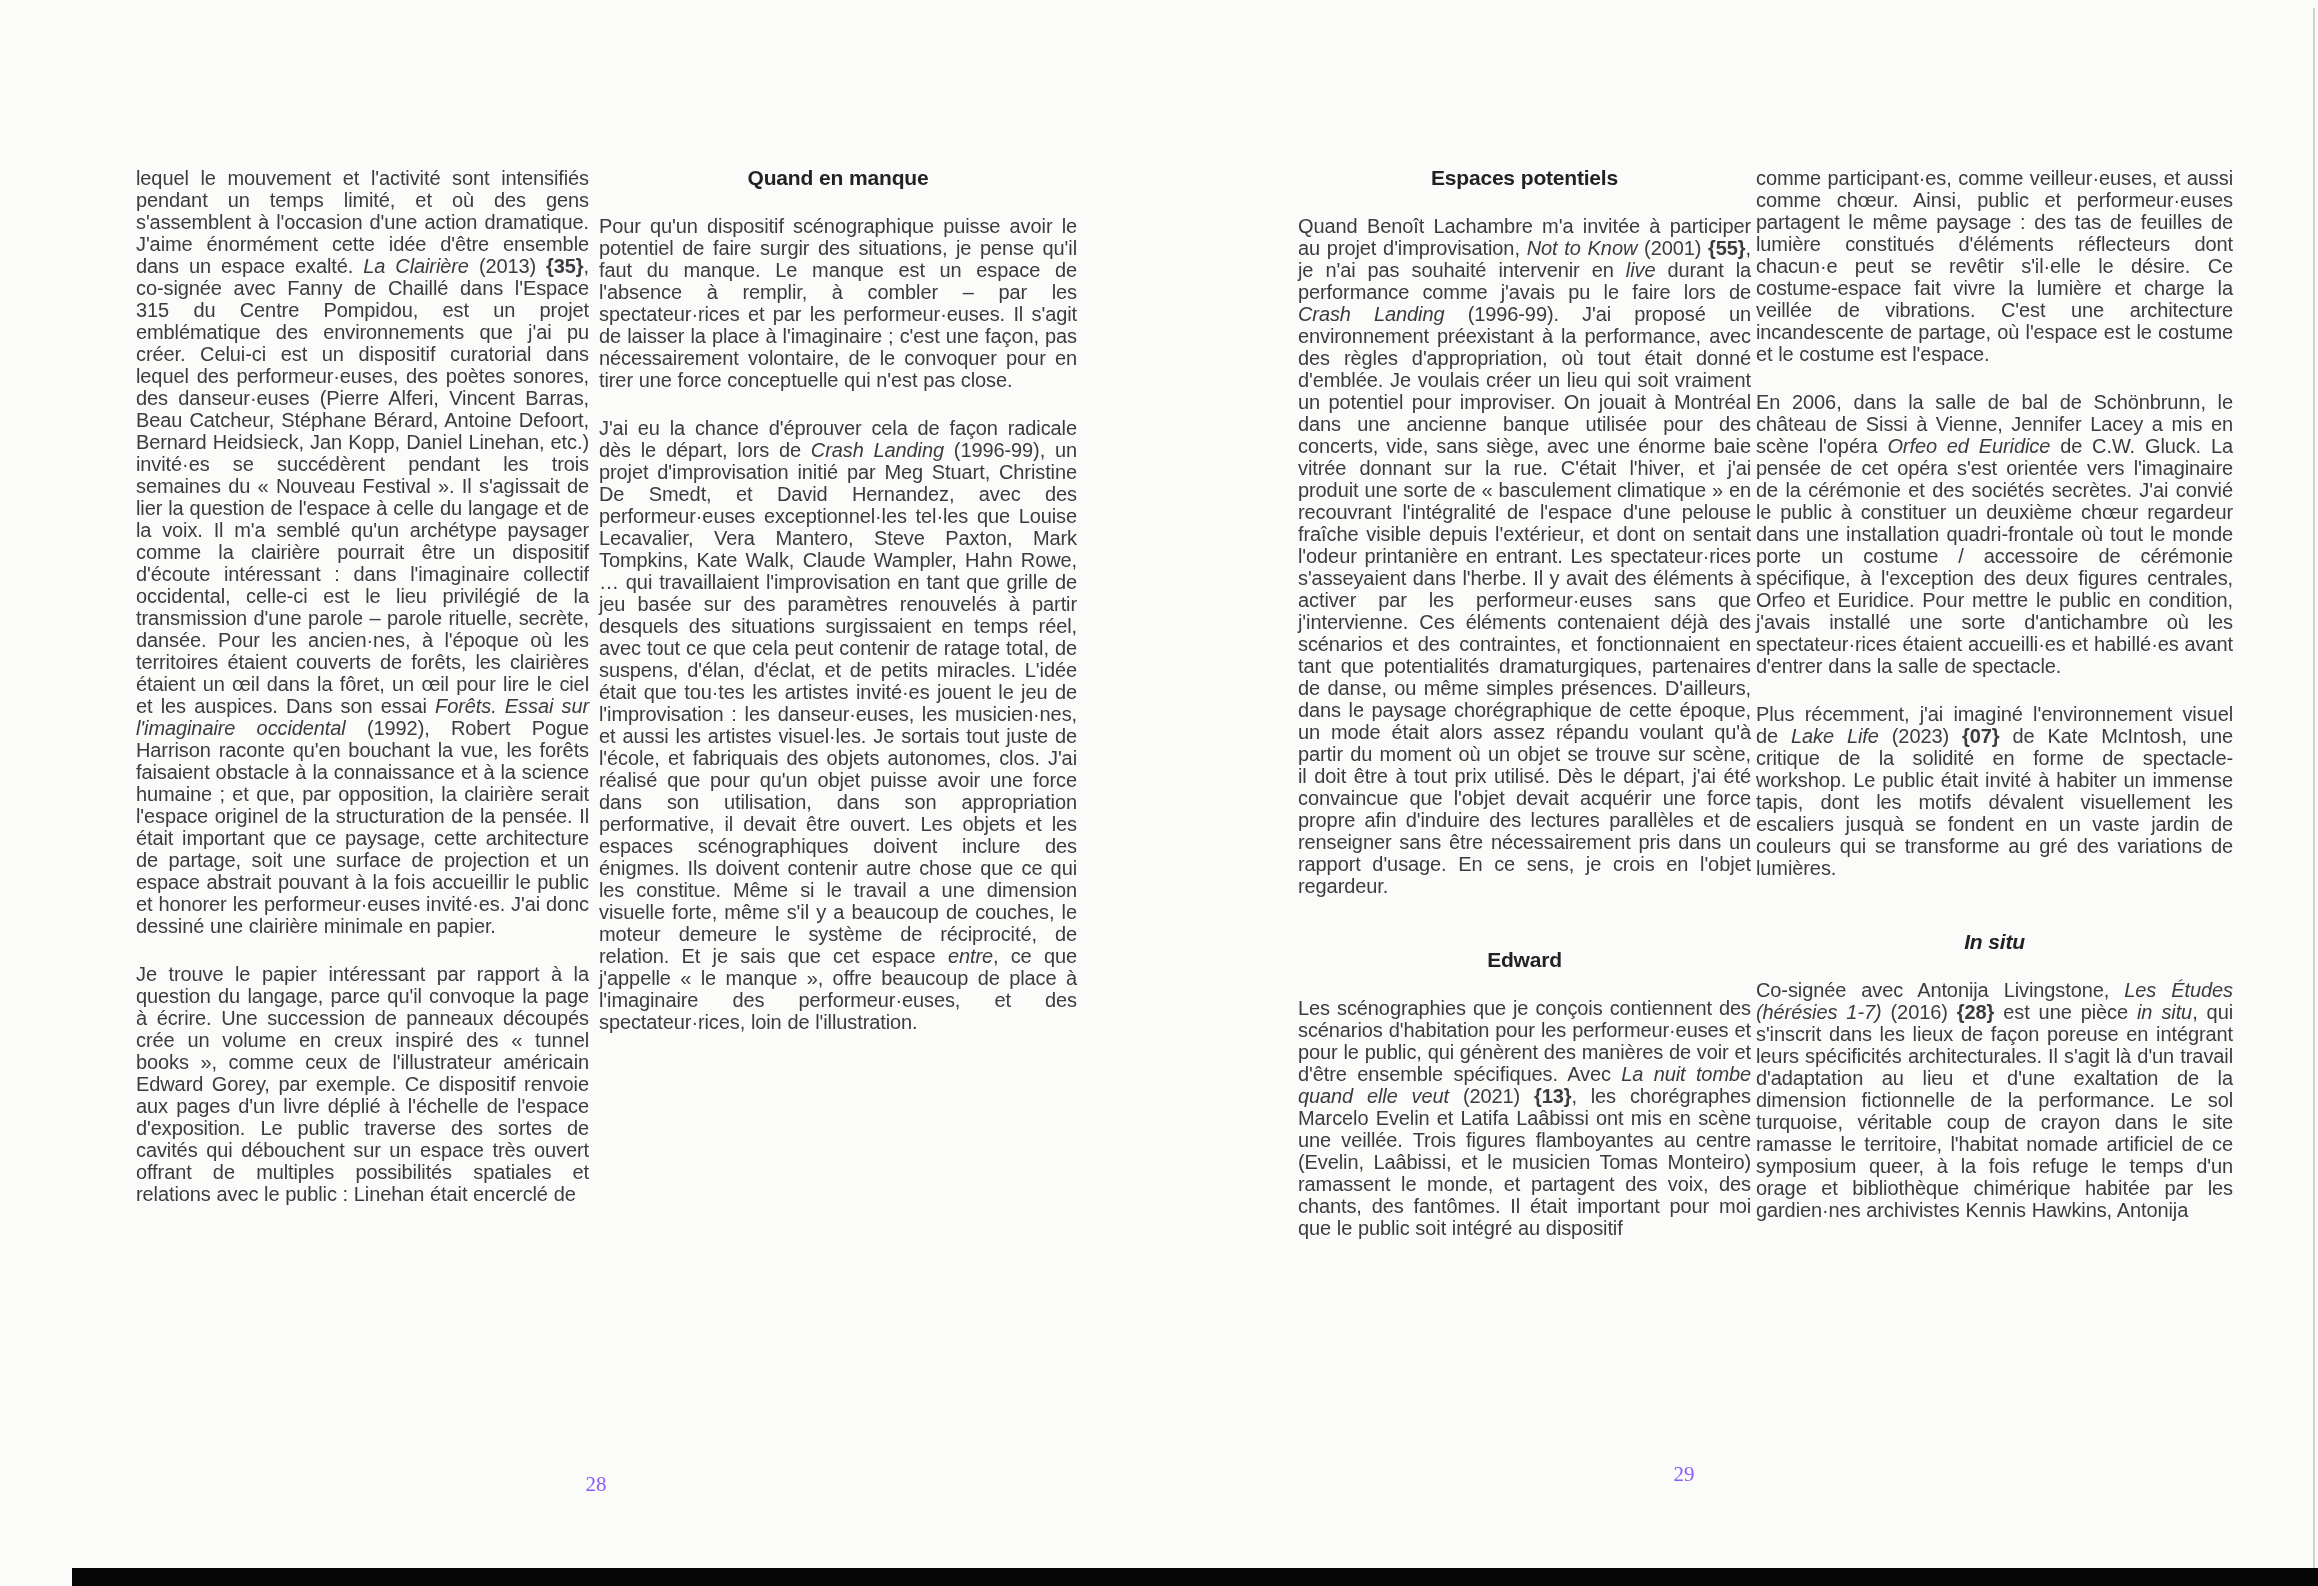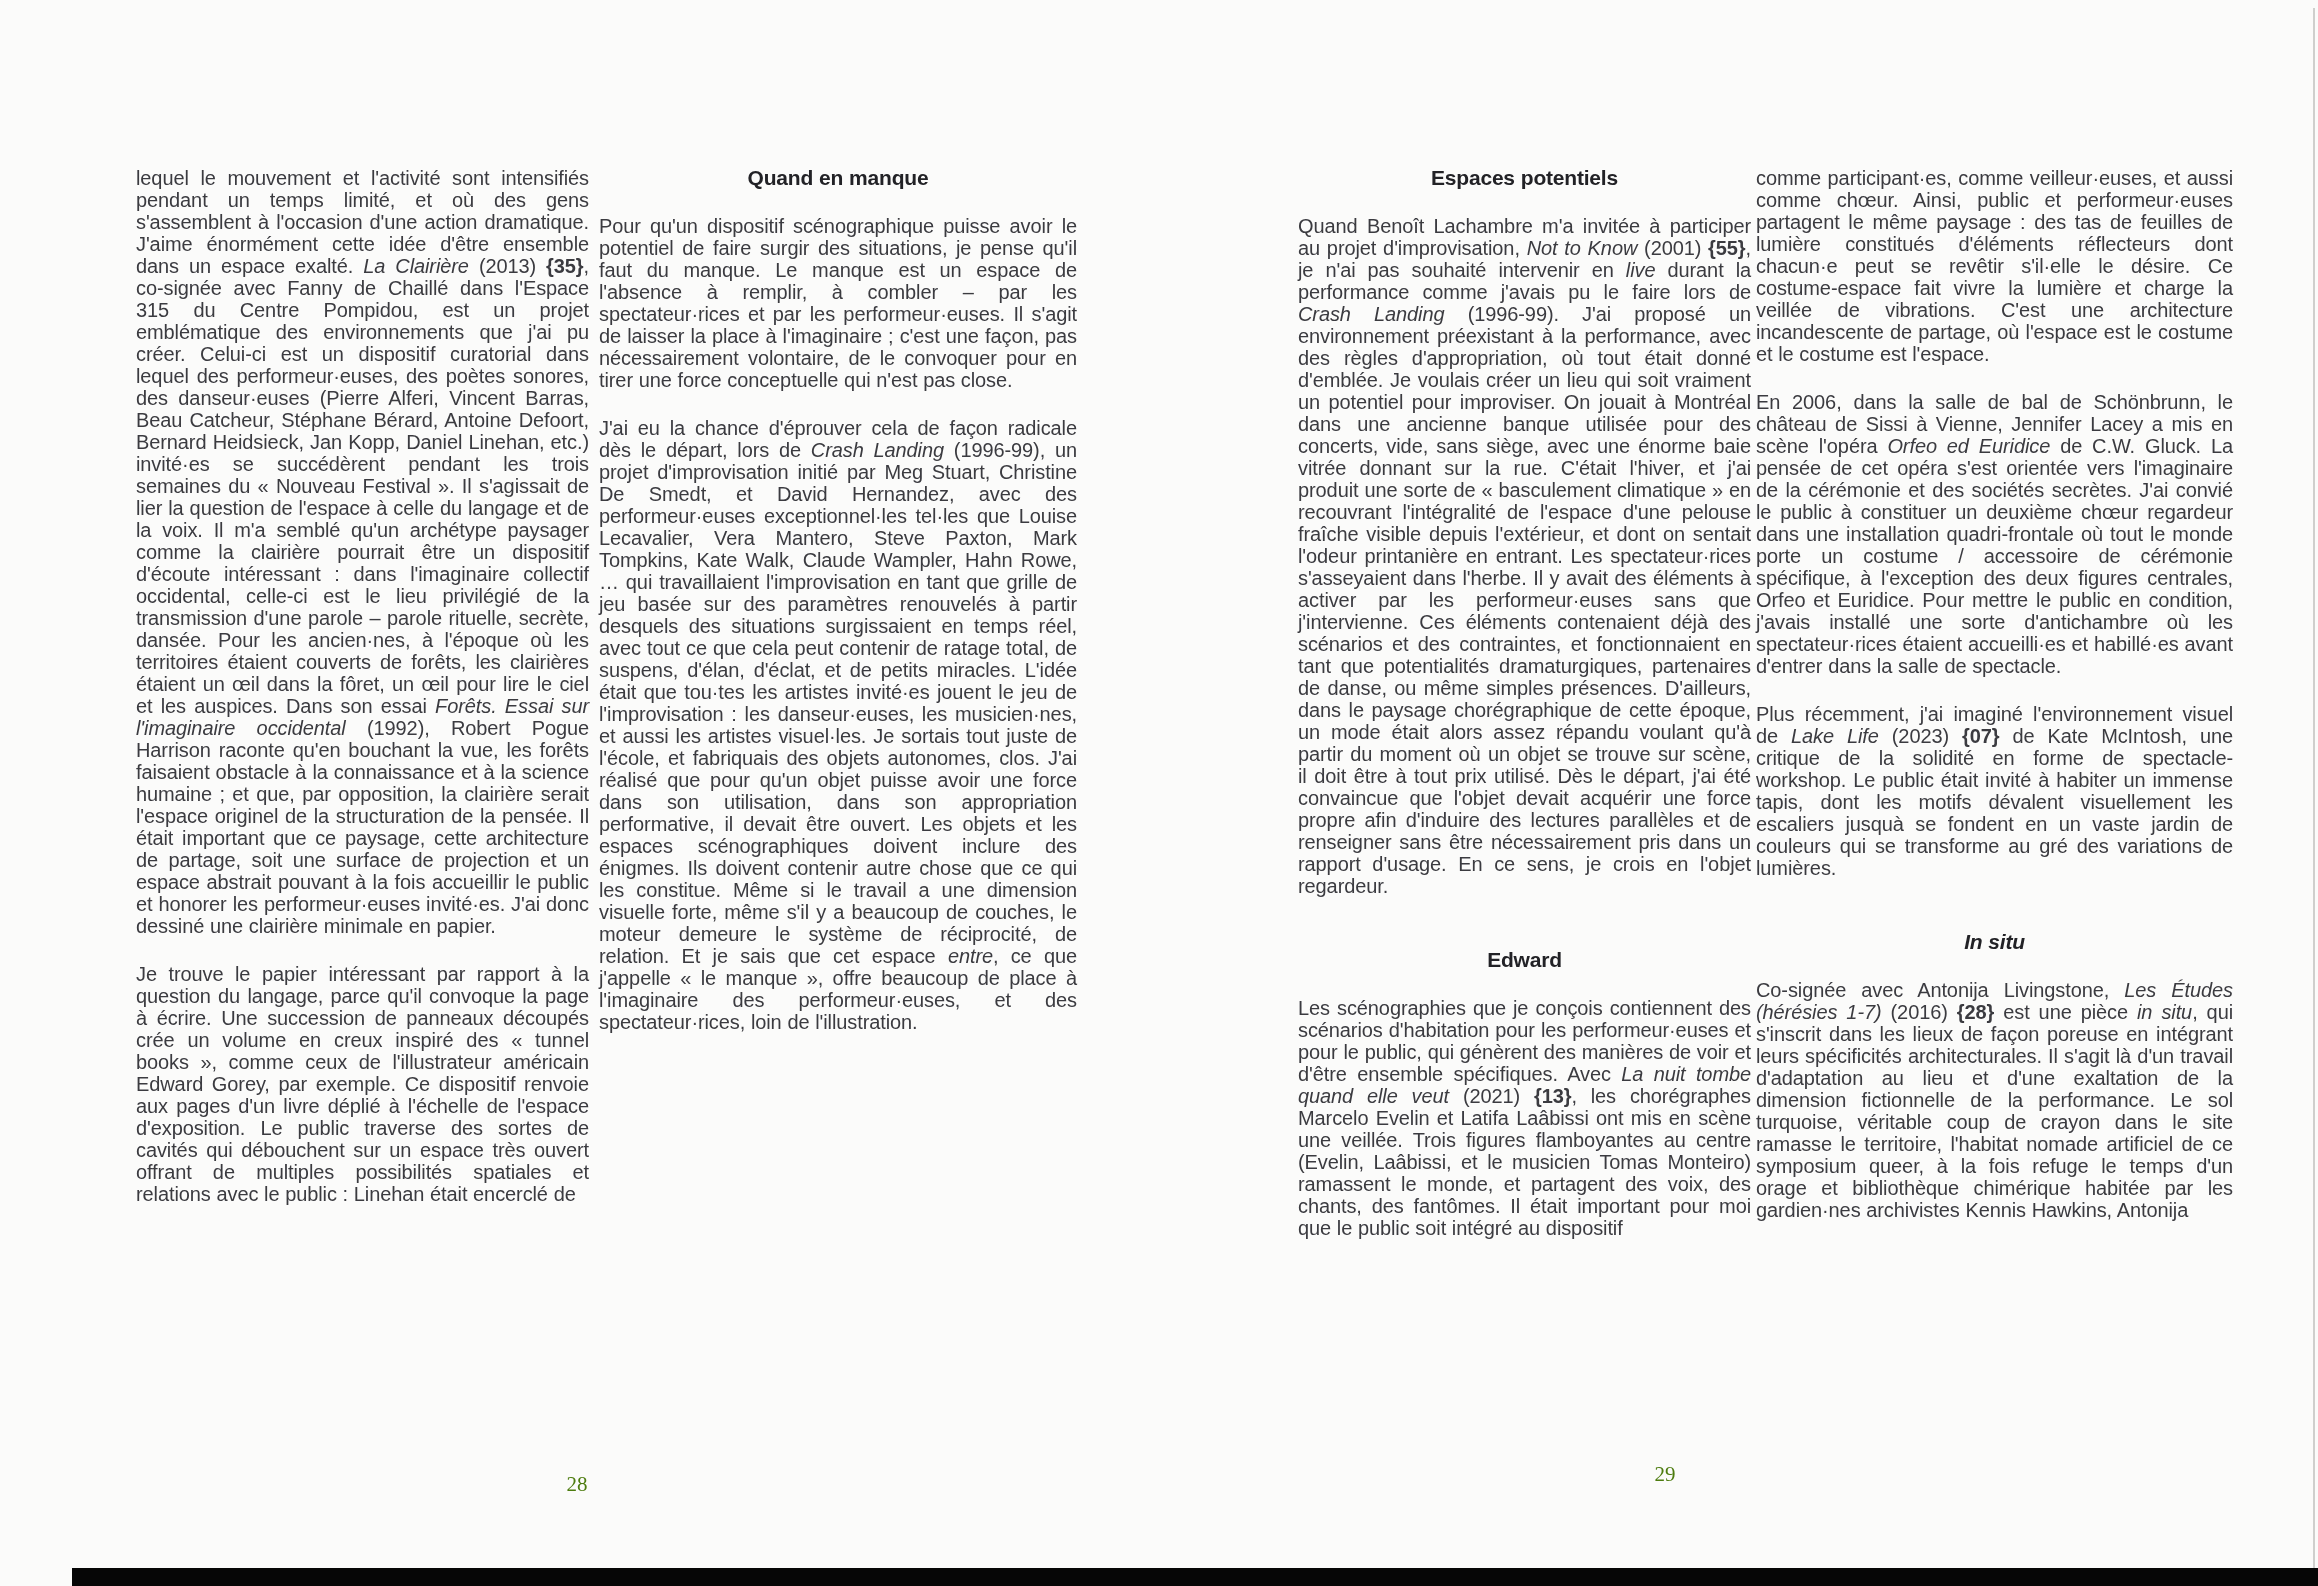--- a/index.html
+++ b/index.html
@@ -28,22 +28,23 @@
     font-size:21px;font-weight:bold;color:#222226;
     margin:52px 0 26px 0;text-align:center;letter-spacing:-0.2px;
   }
   .heading.it{font-style:italic}
   .col > :first-child{margin-top:0}
   em{font-style:italic}
   strong{font-weight:bold;font-style:normal}
   .pagenum{
     position:absolute;
     font-family:"Liberation Serif",serif;
-    font-size:21px;color:#4d7c0f;
+    font-size:21px;color:#8b5cf6;
     transform:translateX(-50%);
+    margin-left:19px;
   }
   #pn-28{left:577px;top:1472px}
   #pn-29{left:506px;top:1462px}
   .bottom-bar{
     position:absolute;left:72px;top:1568px;width:2247px;height:18.6px;
     background:#060606;
   }
   .right-edge{
     position:absolute;left:2313px;top:7.7px;width:2.3px;height:1560px;
     background:#cfcfcd;

